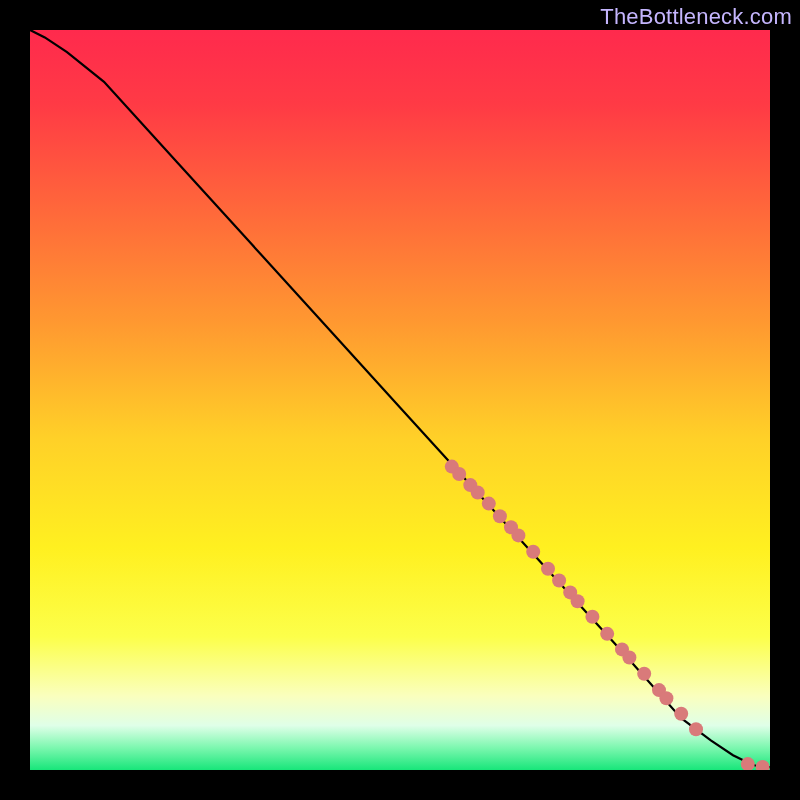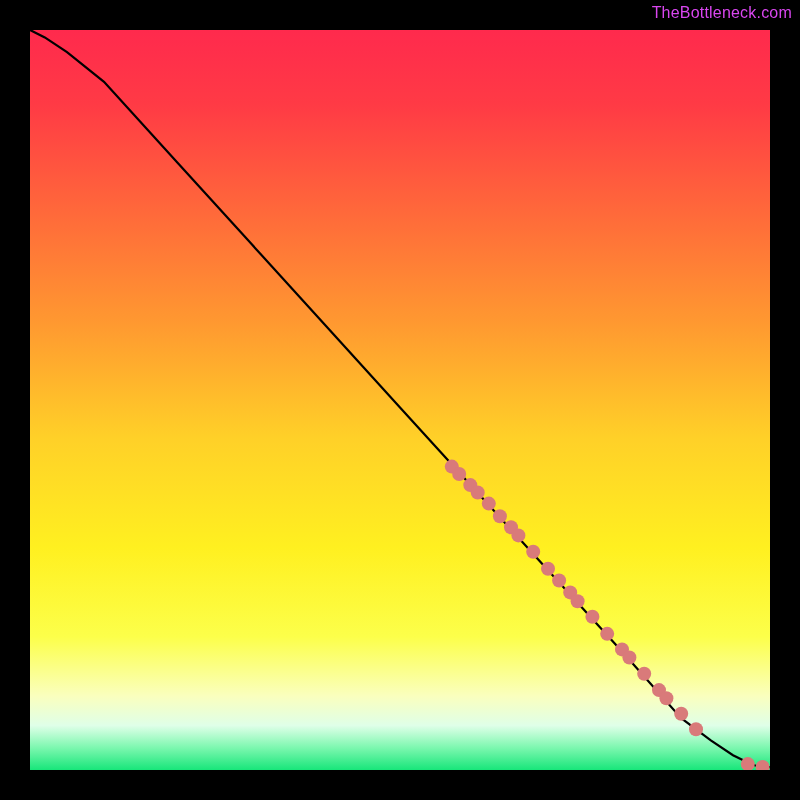--- a/index.html
+++ b/index.html
@@ -8,22 +8,22 @@
     width: 800px;
     height: 800px;
     position: relative;
     background: #000;
   }
   .attribution {
     position: absolute;
     top: 4px;
     right: 8px;
     font-family: Arial, Helvetica, sans-serif;
-    font-size: 16px;
-    color: #d946ef;
+    font-size: 22px;
+    color: #c4b5fd;
     font-weight: 400;
     letter-spacing: 0.2px;
   }
   .plot {
     position: absolute;
     left: 30px;
     top: 30px;
     width: 740px;
     height: 740px;
   }

